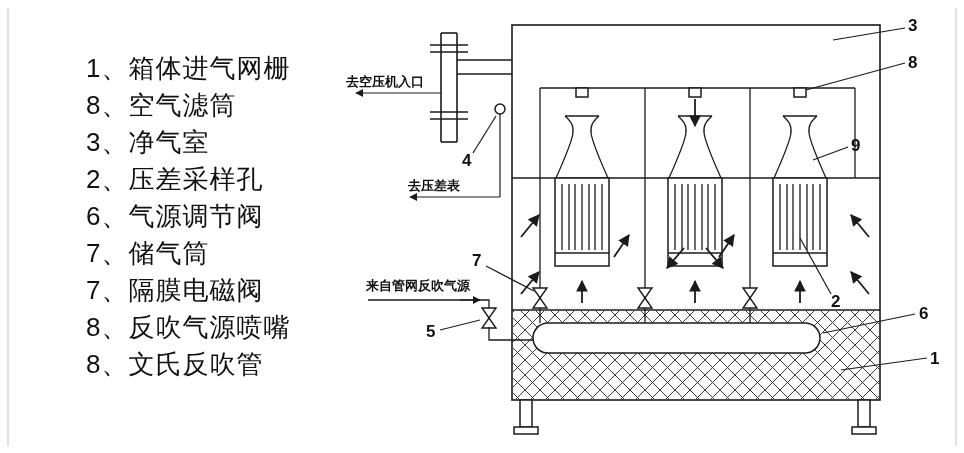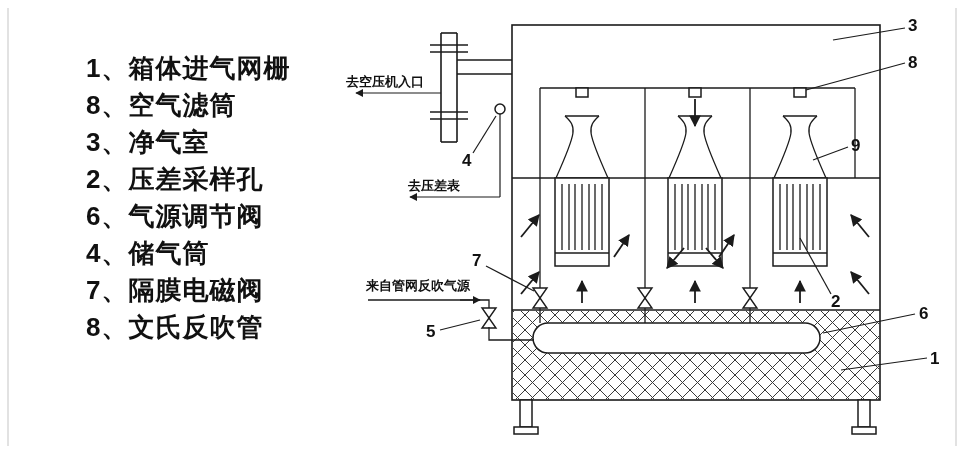--- a/index.html
+++ b/index.html
@@ -2,21 +2,21 @@
 <html><head>
 <meta charset="utf-8">
 <style>
   html,body { margin:0; padding:0; background:#ffffff; }
   .canvas {
     position:relative; width:964px; height:453px; background:#ffffff;
     overflow:hidden; font-family:"Liberation Sans", sans-serif;
   }
   .legend {
     position:absolute; left:86px; top:50px; color:#111;
-    font-weight:700; font-size:26px; letter-spacing:1px;
+    font-weight:400; font-size:26px; letter-spacing:1px;
   }
   .legend-item { height:37px; line-height:37px; white-space:nowrap; }
   svg.schematic { position:absolute; left:0; top:0; }
 
   .ln    { stroke:#1b1b1b; stroke-width:1.6; fill:none; }
   .thin  { stroke:#1b1b1b; stroke-width:1.3; fill:none; }
   .fillw { stroke:#1b1b1b; stroke-width:1.5; fill:#ffffff; }
   .flow  { stroke:#1b1b1b; stroke-width:1.8; fill:none; }
   .leader{ stroke:#1b1b1b; stroke-width:1.2; fill:none; }
   .edgeln{ stroke:#d9d9d9; stroke-width:1.5; }
@@ -27,22 +27,23 @@
 <body>
 
 <div class="canvas">
 
   <div class="legend">
     <div class="legend-item">1、箱体进气网栅</div>
     <div class="legend-item">8、空气滤筒</div>
     <div class="legend-item">3、净气室</div>
     <div class="legend-item">2、压差采样孔</div>
     <div class="legend-item">6、气源调节阀</div>
-    <div class="legend-item">4、储气筒</div>
+    <div class="legend-item">7、储气筒</div>
     <div class="legend-item">7、隔膜电磁阀</div>
+    <div class="legend-item">8、反吹气源喷嘴</div>
     <div class="legend-item">8、文氏反吹管</div>
   </div>
 
   <svg class="schematic" width="964" height="453" viewBox="0 0 964 453">
 
     <defs>
       <marker id="arr" viewBox="0 0 10 10" refX="9" refY="5" markerWidth="6.5" markerHeight="6.5" orient="auto-start-reverse">
         <path d="M0,0 L10,5 L0,10 z" fill="#1b1b1b"></path>
       </marker>
 

